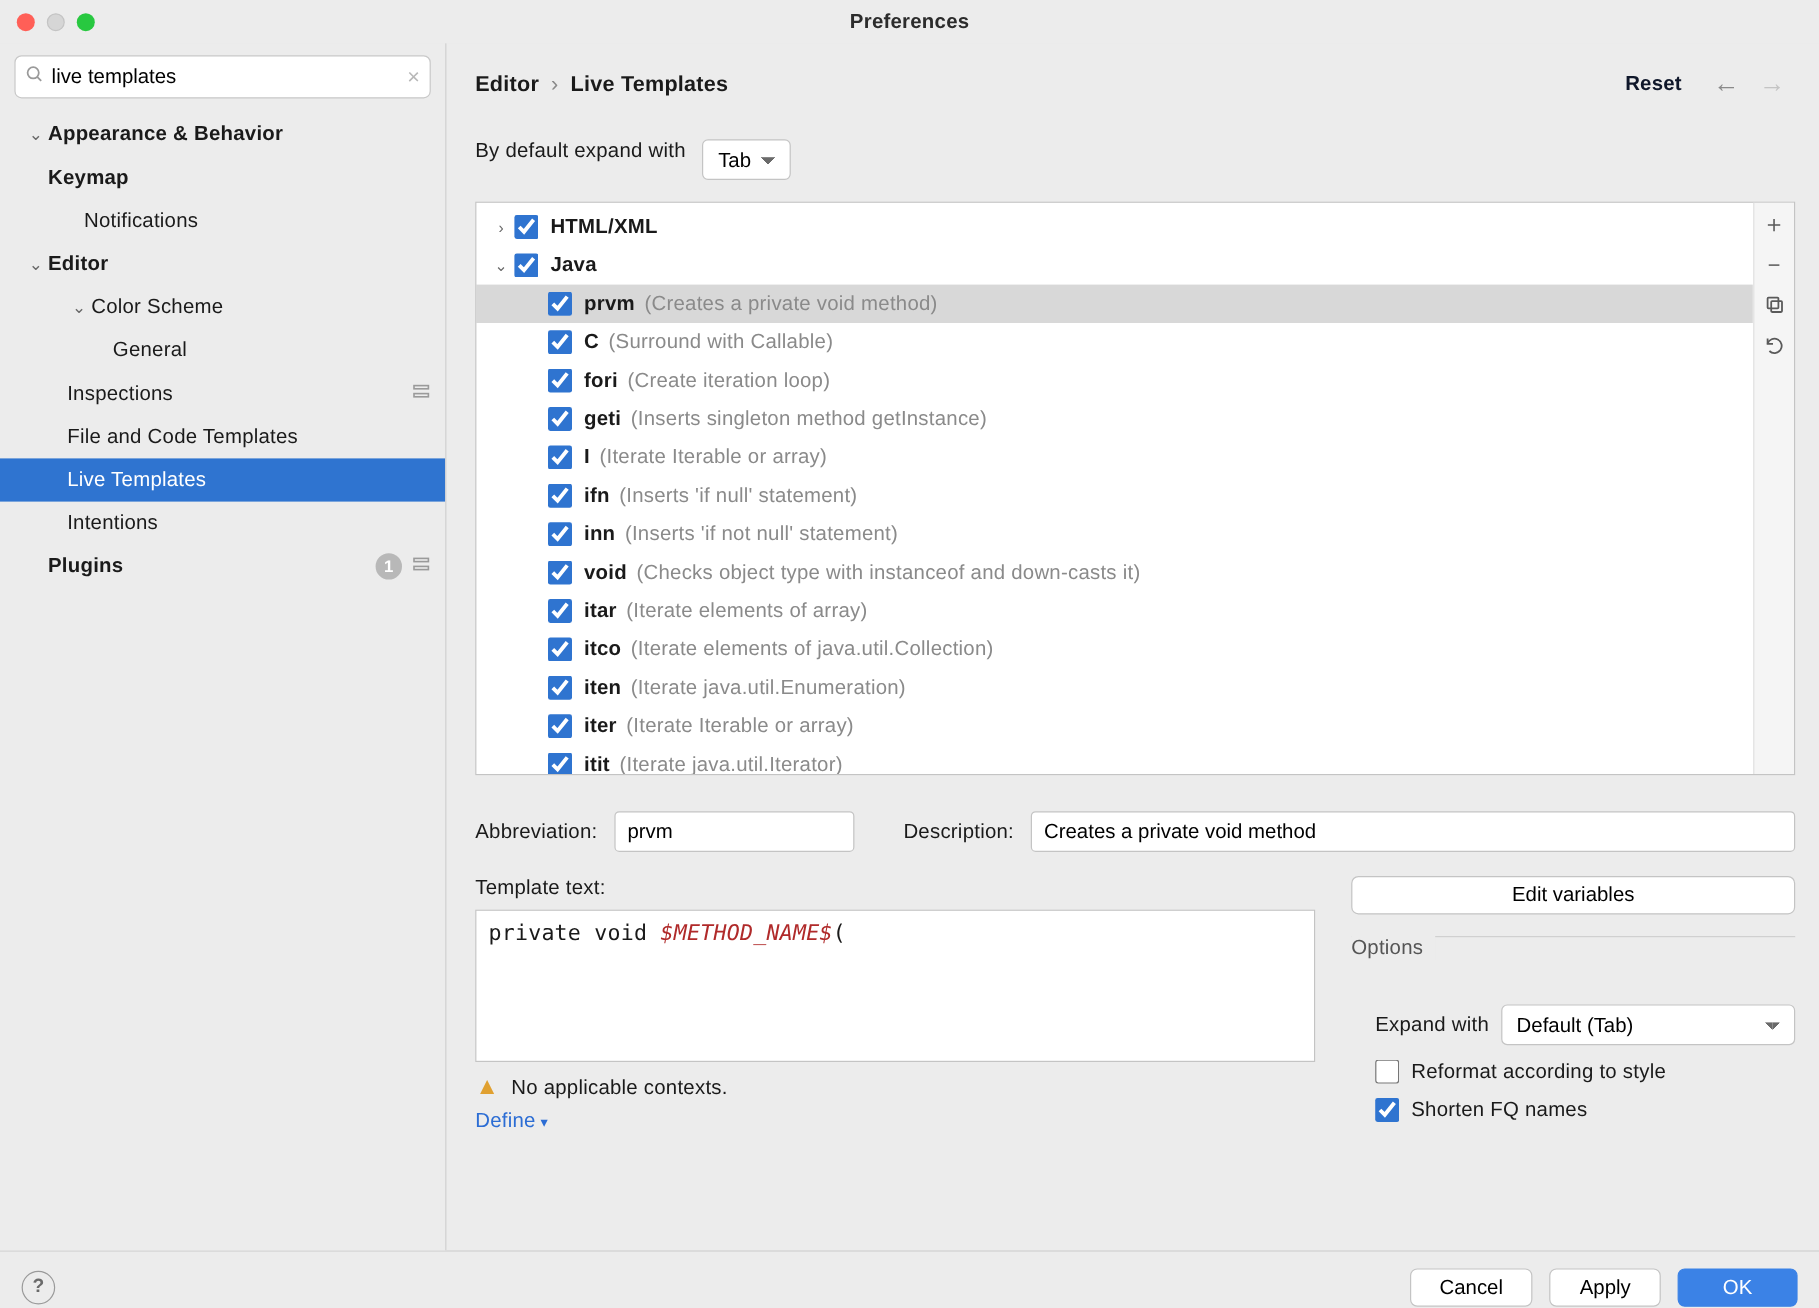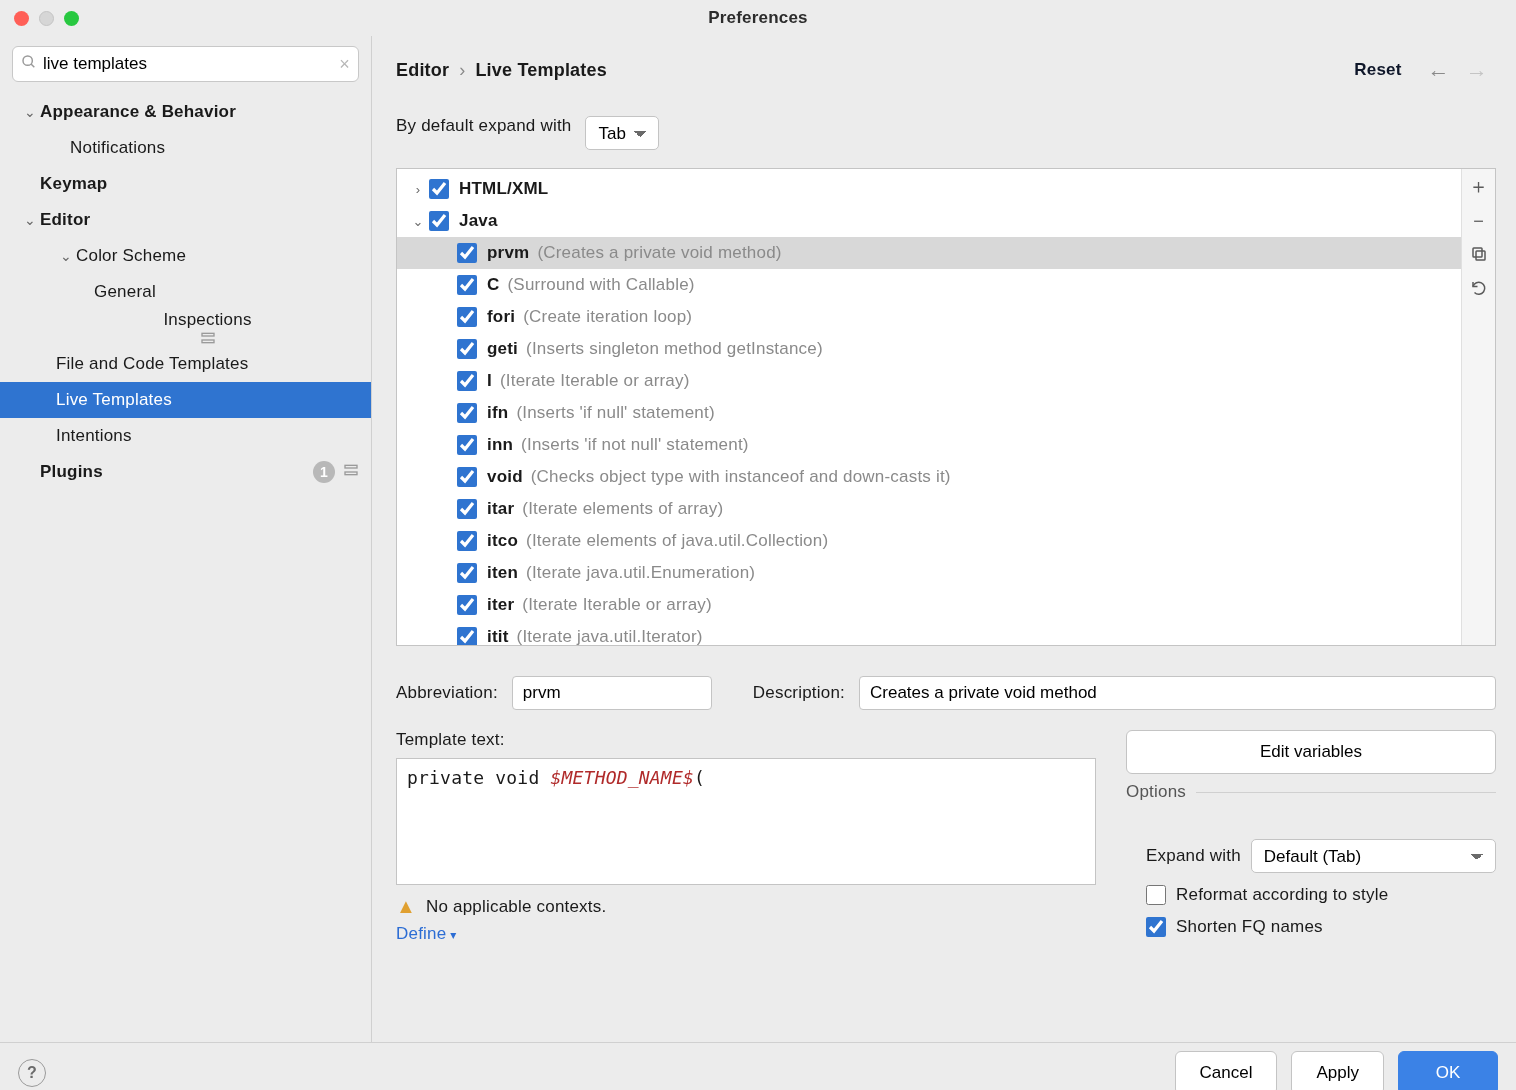--- a/index.html
+++ b/index.html
@@ -115,26 +115,26 @@
   border: 1px solid #c4c4c4; border-radius: 4px; height: 34px;
   padding: 0 10px; font-size: 17px; flex: 1; background:#fff;
 }
 .tmpl-area {
   border: 1px solid #c4c4c4; background: #fff;
   height: 127px; padding: 8px 10px; font-family: "Menlo","Consolas",monospace;
   font-size: 18px; white-space: pre; overflow: auto;
 }
 .tmpl-area .var { color: #b02a2a; font-style: italic; }
 .btn {
-  height: 44px; border: 1px solid #c4c4c4; border-radius: 6px;
+  height: 32px; border: 1px solid #c4c4c4; border-radius: 6px;
   background: #fff; font-size: 17px; padding: 0 24px; cursor: pointer;
 }
 .btn.primary { background: #3b82e6; border-color:#3b82e6; color:#fff; font-weight:500;}
 .btn.wide { width: 100%; }
-.options-box { border-top: 1px solid #d0d0d0; margin-top: 18px; padding-top: 6px;}
+.options-box { border-top: 1px solid #d0d0d0; margin-top: 18px; padding-top: 16px;}
 .options-box .hdr { color:#555; margin-bottom:14px; background:#ececec; position:relative; top:-17px; display:inline-block; padding-right:10px;}
 .opt { display:flex; align-items:center; gap:10px; margin: 6px 0 12px 20px;}
 .opt input[type=checkbox]{ width:20px; height:20px; accent-color:#2f74d0;}
 .warn-row { display:flex; align-items:center; gap:10px; margin-top:10px;}
 .warn-ic { color:#e0a030; font-size:20px;}
 .define { color:#2c6dd4; margin-top:6px; cursor:pointer; }
 .define .dd { font-size:12px; color:#2c6dd4; margin-left:4px;}
 .footer {
   height: 60px; border-top: 1px solid #d0d0d0;
   display:flex; align-items:center; padding: 0 18px;
@@ -174,39 +174,39 @@
         </span>
         <input value="live templates" style="">
         <span class="clr">×</span>
       </div>
     </div>
     <div class="tree" id="side-tree">
         <div class="node bold" style="padding-left: 20px;">
           <span class="chev">⌄</span>
           <span class="lbl">Appearance &amp; Behavior</span>
         </div>
-        <div class="node" style="padding-left: 70px;">
-          <span class="lbl">Notifications</span>
-        </div>
         <div class="node bold" style="padding-left: 20px;">
           <span class="chev"></span>
           <span class="lbl">Keymap</span>
         </div>
+        <div class="node" style="padding-left: 70px;">
+          <span class="lbl">Notifications</span>
+        </div>
         <div class="node bold" style="padding-left: 20px;">
           <span class="chev">⌄</span>
           <span class="lbl">Editor</span>
         </div>
         <div class="node" style="padding-left: 56px;">
           <span class="chev">⌄</span>
           <span class="lbl">Color Scheme</span>
         </div>
         <div class="node" style="padding-left: 94px;">
           <span class="lbl">General</span>
         </div>
-        <div class="node" style="padding-left: 56px; flex-direction: column;">
+        <div class="node" style="padding-left: 56px;">
           <span class="lbl">Inspections</span>
           <span class="gear-ic"><svg width="16" height="16" viewBox="0 0 24 24" fill="none" stroke="currentColor" stroke-width="2">
               <rect x="3" y="5" width="18" height="4"></rect>
               <rect x="3" y="15" width="18" height="4"></rect>
             </svg></span>
         </div>
         <div class="node" style="padding-left: 56px;">
           <span class="lbl">File and Code Templates</span>
         </div>
         <div class="node sel" style="padding-left: 56px;">

